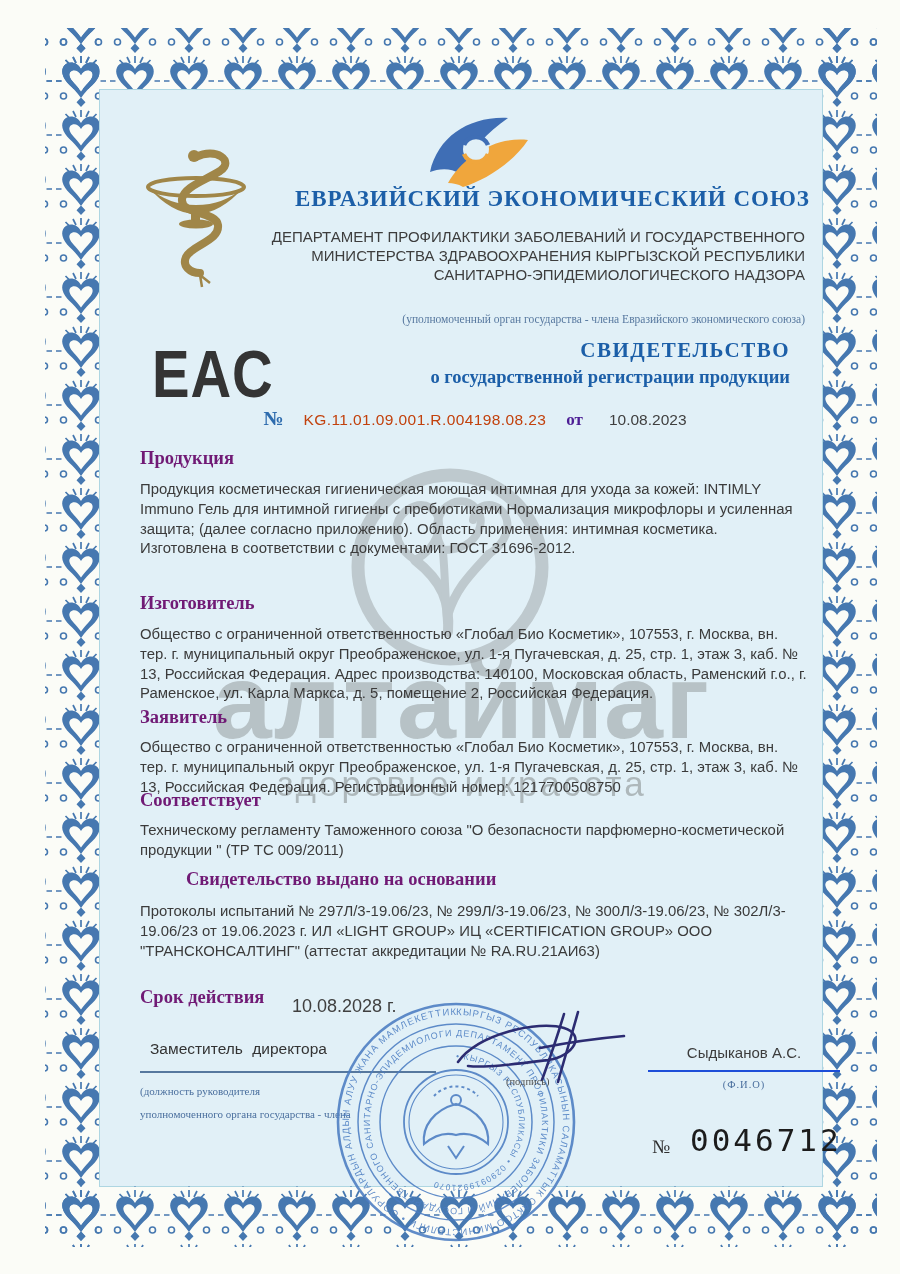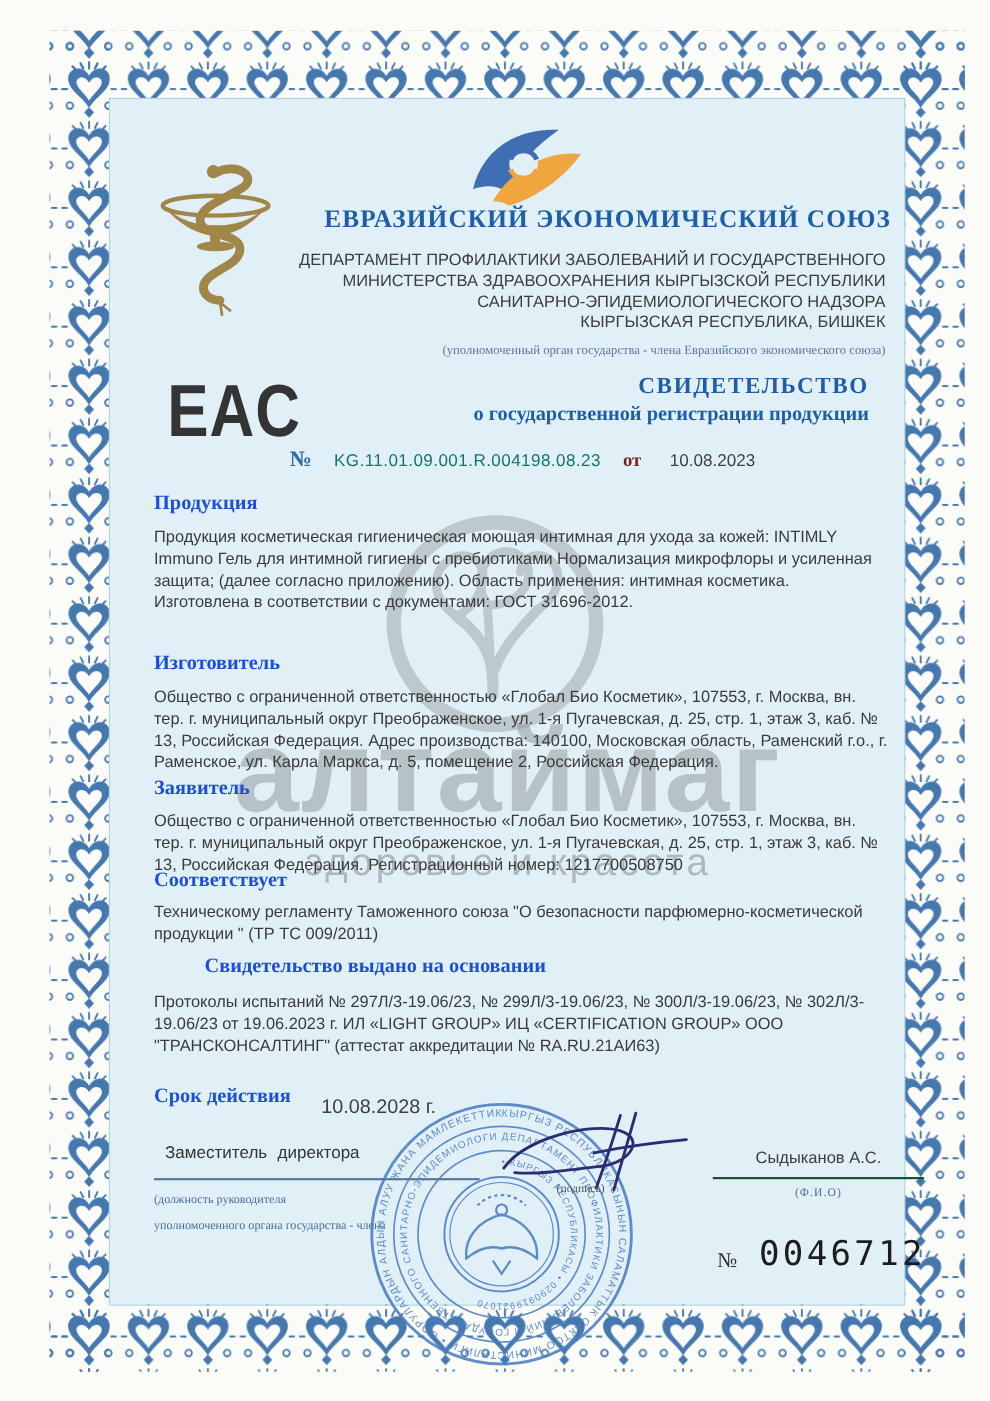--- a/index.html
+++ b/index.html
@@ -20,36 +20,36 @@
   .auth-note{left:118px;right:95px;top:313px;font-size:11.5px;color:#57789f;
     font-family:"Liberation Serif",serif;}
   .eac-mark{left:152px;top:340px;font-size:64px;font-weight:bold;color:#343434;
     transform:scaleX(.88) scaleY(1.05);transform-origin:left top;letter-spacing:1px;
     font-family:"Liberation Sans",sans-serif;line-height:1;}
   .title1{left:200px;right:110px;top:338px;font-size:21px;letter-spacing:1.5px;}
   .title2{left:200px;right:110px;top:367px;font-size:18.5px;}
   .numrow{left:150px;right:100px;top:407px;display:flex;justify-content:center;
     align-items:baseline;gap:20px;}
   .numrow .no{font-family:"Liberation Serif",serif;color:#2e6cae;font-weight:bold;font-size:20px;}
-  .numrow .num{font-size:15.5px;color:#0f766e;letter-spacing:.4px;}
-  .numrow .ot{font-family:"Liberation Serif",serif;color:#7f1d1d;font-weight:bold;font-size:17px;}
+  .numrow .num{font-size:15.5px;color:#c2410c;letter-spacing:.4px;}
+  .numrow .ot{font-family:"Liberation Serif",serif;color:#4c1d95;font-weight:bold;font-size:17px;}
   .numrow .date{font-size:15.5px;color:#3f3f3f;margin-left:6px;}
   .sec-h{left:140px;font-size:18.5px;font-family:"Liberation Serif",serif;
-    color:#1d4ed8;font-weight:bold;}
+    color:#701a75;font-weight:bold;}
   .sec-b{left:140px;width:668px;font-size:14.9px;line-height:1.33;color:#3b3b3b;}
   .validity-date{left:292px;top:996px;font-size:18px;color:#3f3f3f;}
   .pos-title{left:150px;top:1040px;font-size:15.5px;color:#333;word-spacing:5px;}
   .pos-line{left:140px;top:1071px;width:296px;border-top:2px solid #56789e;height:0;}
   .pos-notes{left:140px;top:1080px;font-size:11px;color:#4a6f9e;line-height:2.05;
     font-family:"Liberation Serif",serif;}
   .sig-wrap{left:450px;top:1008px;width:180px;height:90px;z-index:5;}
   .sig-caption{left:506px;top:1076px;font-size:10.5px;color:#4f4f4f;
     font-family:"Liberation Serif",serif;z-index:5;}
   .fio-block{left:648px;top:1044px;width:192px;text-align:center;}
-  .fio-name{font-size:15px;color:#3c3c3c;padding-bottom:9px;border-bottom:2px solid #14532d;}
+  .fio-name{font-size:15px;color:#3c3c3c;padding-bottom:9px;border-bottom:2px solid #1d4ed8;}
   .fio-caption{font-size:10.5px;color:#4a6f9e;font-family:"Liberation Serif",serif;
     padding-top:7px;letter-spacing:1px;}
   .dn-label{left:652px;top:1136px;font-size:19px;color:#2f2f2f;
     font-family:"Liberation Serif",serif;}
   .dn-value{left:690px;top:1122px;font-size:31px;color:#1c1c1c;letter-spacing:3px;
     font-family:"DejaVu Sans Mono",monospace;}
   .stamp{left:330px;top:996px;z-index:4;opacity:.88;}
   .wm-logo{left:345px;top:462px;opacity:.42;}
   .wm-t1{left:100px;top:648px;width:724px;text-align:center;font-size:106px;
     font-weight:bold;color:#8f9596;opacity:.5;letter-spacing:2px;line-height:1;}
@@ -117,21 +117,20 @@
       <path d="M46 35 A13 13 0 0 1 70 35" fill="none" stroke="#3f6eb5" stroke-width="4.5"></path>
       <path d="M46 44 A13 13 0 0 0 70 44" fill="none" stroke="#f0a63c" stroke-width="4.5"></path>
     </svg>
 
     <div class="abs ctr blue-serif union-title">ЕВРАЗИЙСКИЙ ЭКОНОМИЧЕСКИЙ СОЮЗ</div>
 
     <div class="abs ctr dept">
       <div>ДЕПАРТАМЕНТ ПРОФИЛАКТИКИ ЗАБОЛЕВАНИЙ И ГОСУДАРСТВЕННОГО</div>
       <div>МИНИСТЕРСТВА ЗДРАВООХРАНЕНИЯ КЫРГЫЗСКОЙ РЕСПУБЛИКИ</div>
       <div>САНИТАРНО-ЭПИДЕМИОЛОГИЧЕСКОГО НАДЗОРА</div>
-      <div>КЫРГЫЗСКАЯ РЕСПУБЛИКА, БИШКЕК</div>
     </div>
 
     <div class="abs ctr auth-note">(уполномоченный орган государства - члена Евразийского экономического союза)</div>
 
     <div class="abs eac-mark">EAC</div>
 
     <div class="abs ctr blue-serif title1">СВИДЕТЕЛЬСТВО</div>
     <div class="abs ctr blue-serif title2">о государственной регистрации продукции</div>
 
     <div class="abs numrow">

